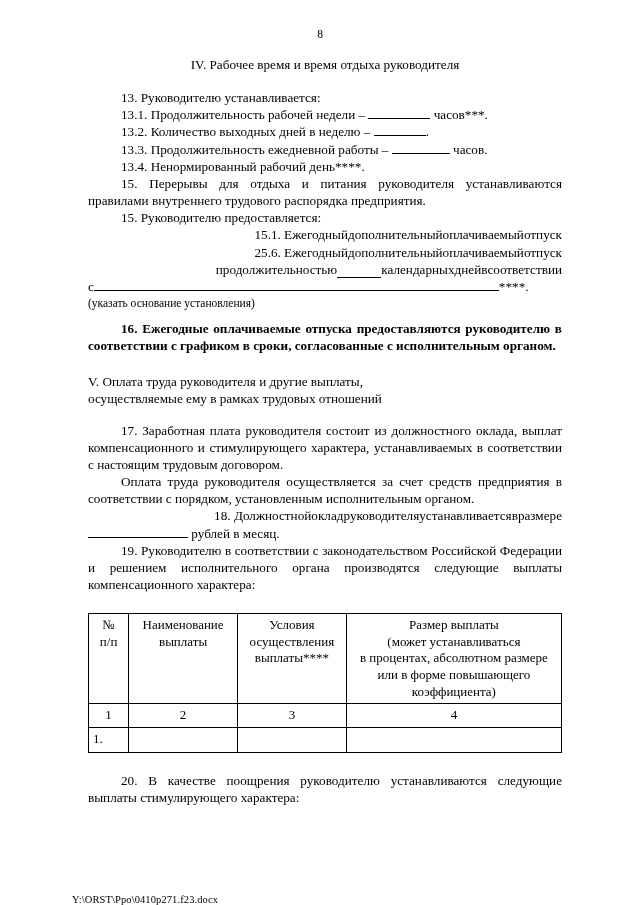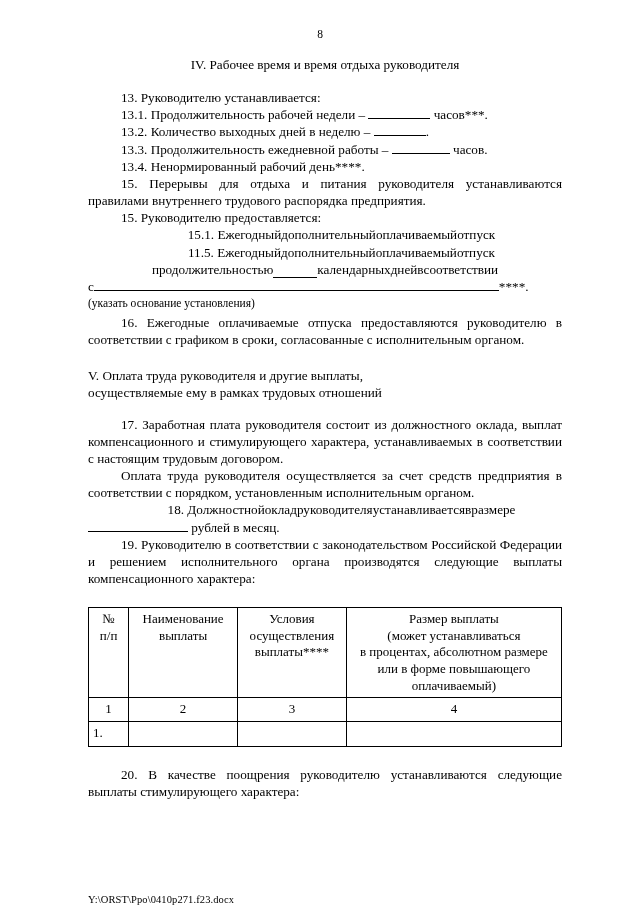--- a/index.html
+++ b/index.html
@@ -82,29 +82,29 @@
   }
   col.c1 { width: 8.5%; }
   col.c2 { width: 23%; }
   col.c3 { width: 23%; }
   col.c4 { width: 45.5%; }
   .row-num td { height: 16px; }
   .row-empty td { height: 18px; text-align: left; padding-left: 6px; }
   .row-empty td.first { text-align: left; }
   .footer-path {
     position: absolute;
-    left: 88px;
+    left: 72px;
     bottom: 28px;
     font-size: 10.5px;
     letter-spacing: 0.1px;
   }
   
   .spread {
     display: flex;
-    justify-content: center;
+    justify-content: flex-end;
   }
   .spread.indent {
     padding-left: 33px;
   }
   .u-line {
     display: inline-block;
     border-bottom: 1px solid #000;
   }
 </style>
 </head>
@@ -136,42 +136,42 @@
 
     <div class="spread indent">
       <span>15.1. Ежегодный</span>
       <span>дополнительный</span>
       <span>оплачиваемый</span>
       <span>отпуск</span>
     </div>
 
 
     <div class="spread indent">
-      <span>11.5. Ежегодный</span>
+      <span>25.6. Ежегодный</span>
       <span>дополнительный</span>
       <span>оплачиваемый</span>
       <span>отпуск</span>
     </div>
 
     <div class="spread">
       <span>продолжительностью</span>
       <span class="u-line" style="width:44px;"></span>
       <span>календарных</span>
       <span>дней</span>
       <span>в</span>
       <span>соответствии</span>
     </div>
 
     <div style="white-space:nowrap;">
       <span>с</span><span class="fill" style="width:405px;"></span><span>****.</span>
     </div>
 
     <div class="center-note">(указать основание установления)</div>
 
-    <p class="para" style="margin-top:3px;">16. Ежегодные оплачиваемые отпуска предоставляются руководителю в соответствии с графиком в сроки, согласованные с исполнительным органом.</p>
+    <p class="para" style="margin-top:9px;font-weight:bold;">16. Ежегодные оплачиваемые отпуска предоставляются руководителю в соответствии с графиком в сроки, согласованные с исполнительным органом.</p>
 
     <div class="spacer-lg"></div>
 
     <div class="center-heading">
       <span class="heading-line">V. Оплата труда руководителя и другие выплаты,</span>
       <span class="heading-line">осуществляемые ему в рамках трудовых отношений</span>
     </div>
 
     <div class="spacer-md"></div>
 
@@ -212,21 +212,21 @@
           <th>
             <div>Условия</div>
             <div>осуществления</div>
             <div>выплаты****</div>
           </th>
           <th>
             <div>Размер выплаты</div>
             <div>(может устанавливаться</div>
             <div>в процентах, абсолютном размере</div>
             <div>или в форме повышающего</div>
-            <div>оплачиваемый)</div>
+            <div>коэффициента)</div>
           </th>
         </tr>
       </thead>
       <tbody>
         <tr class="row-num">
           <td>1</td>
           <td>2</td>
           <td>3</td>
           <td>4</td>
         </tr>

